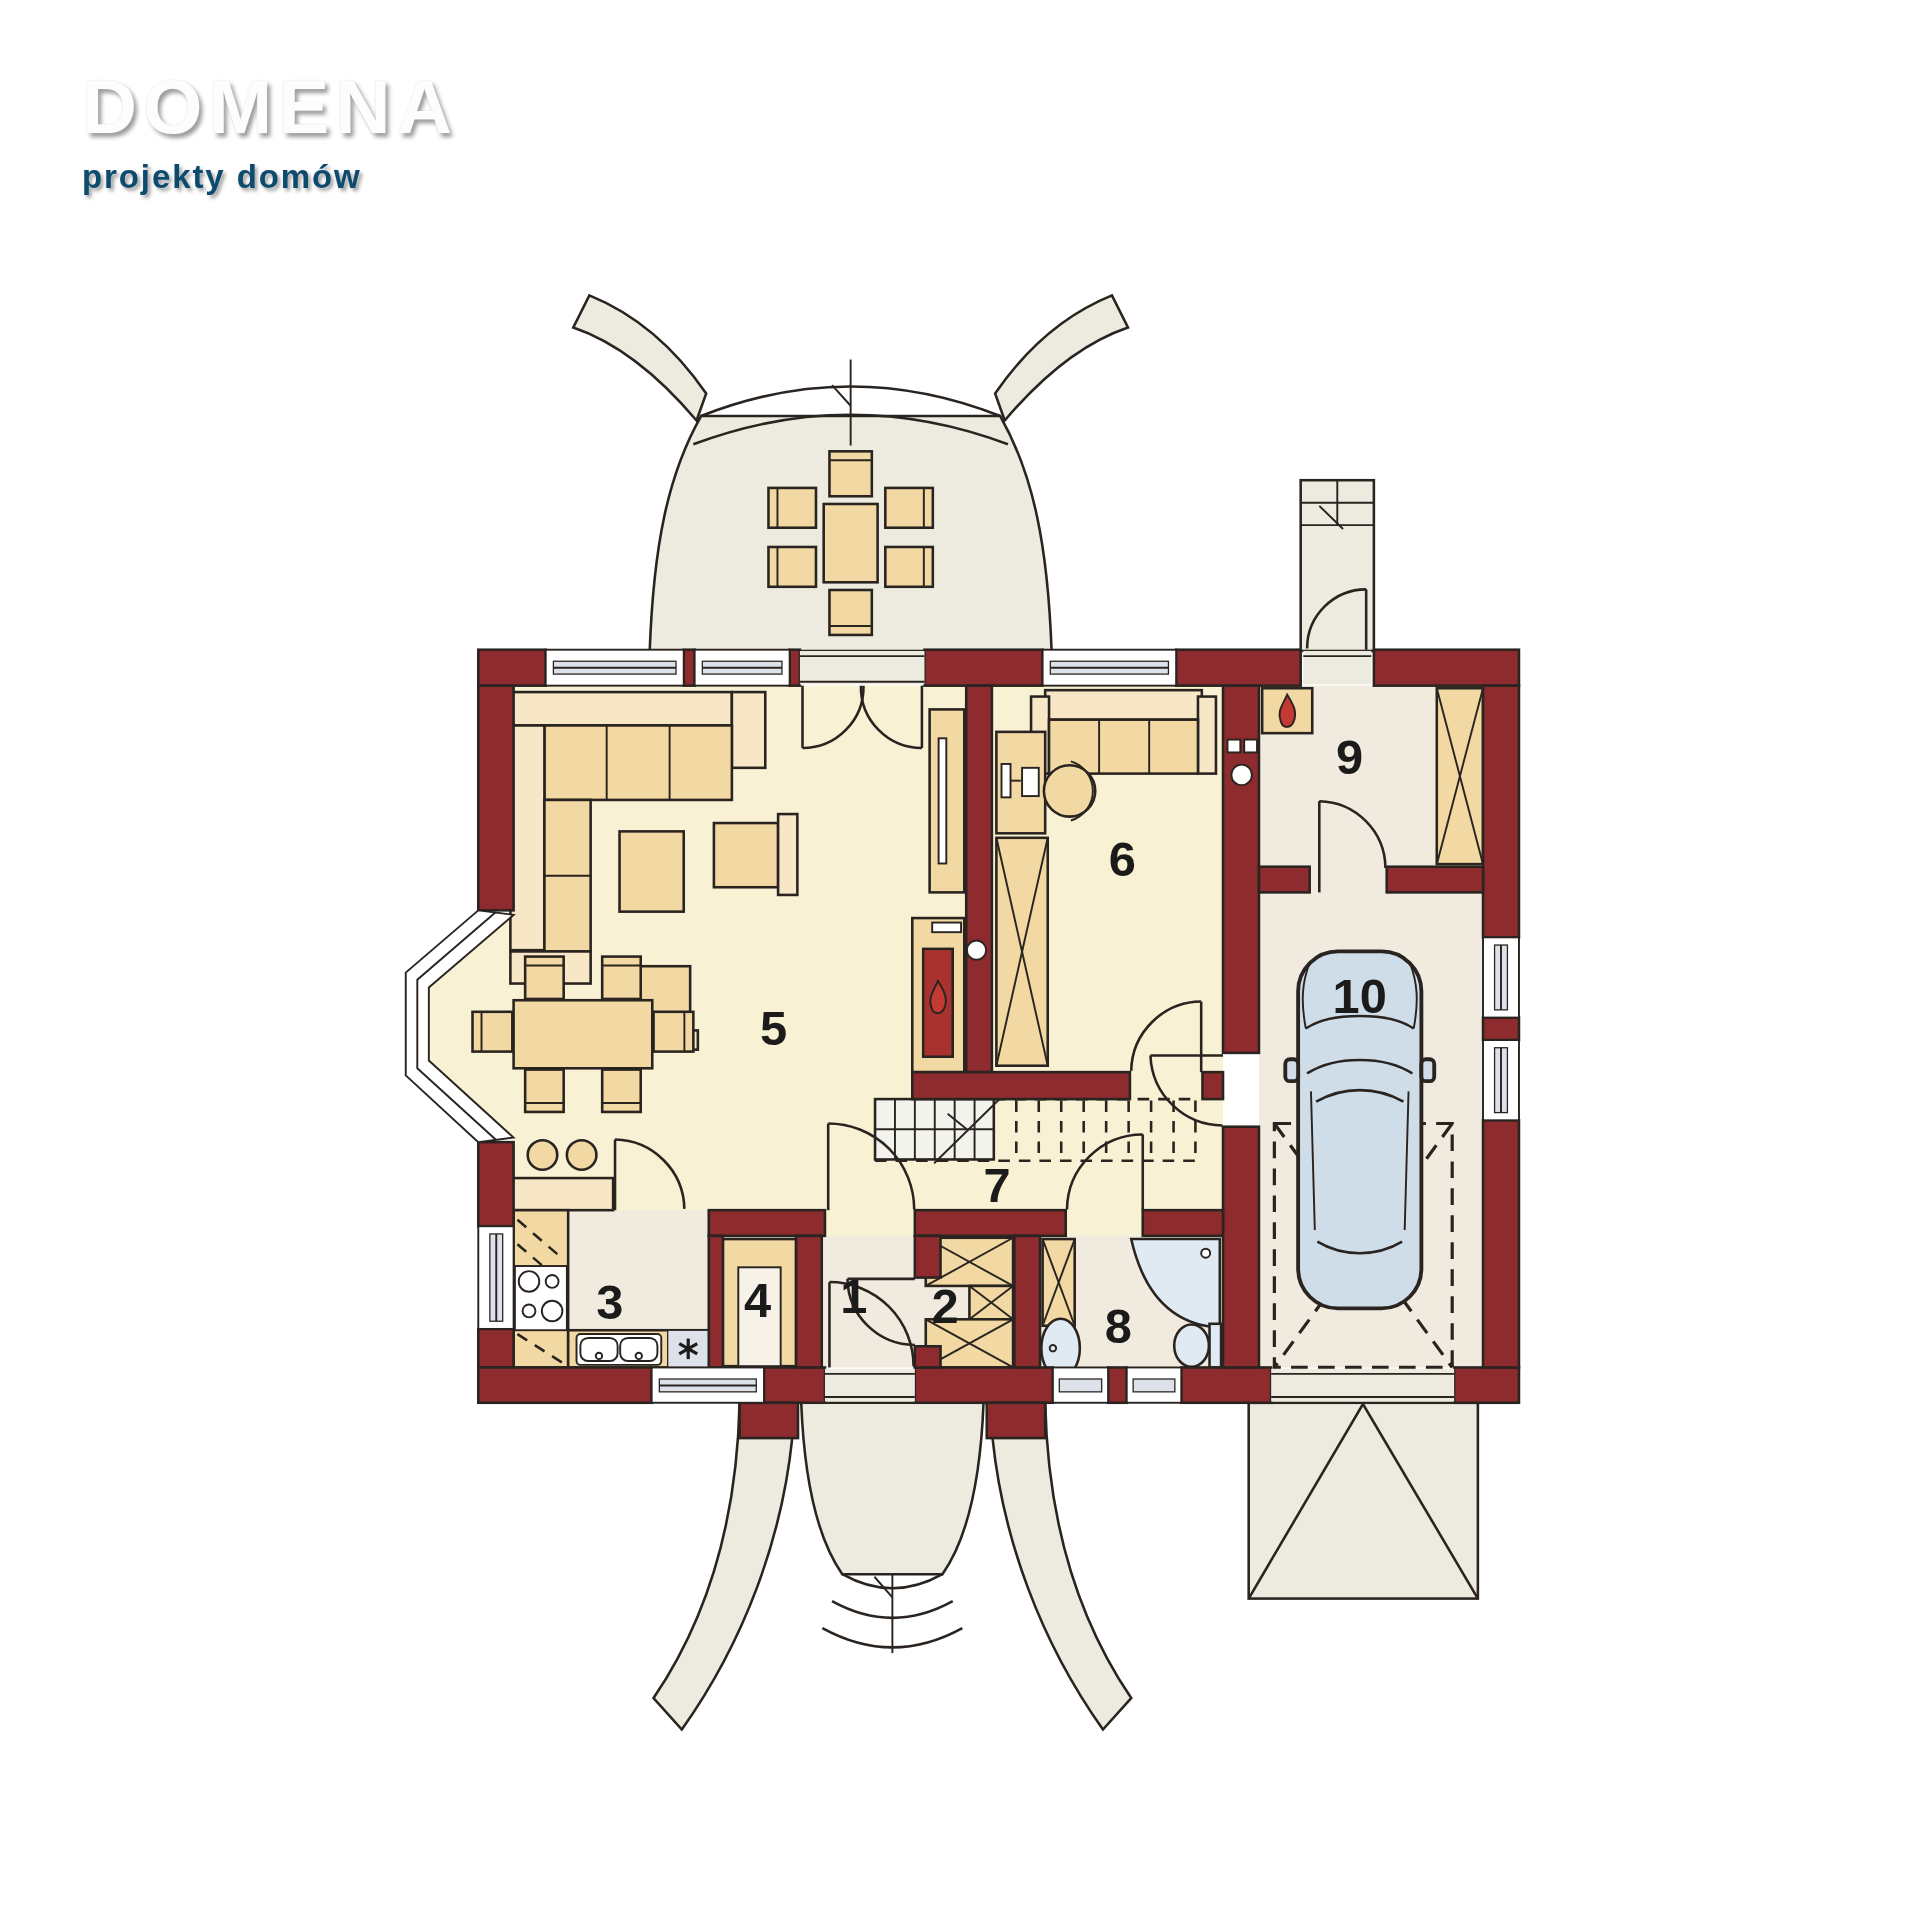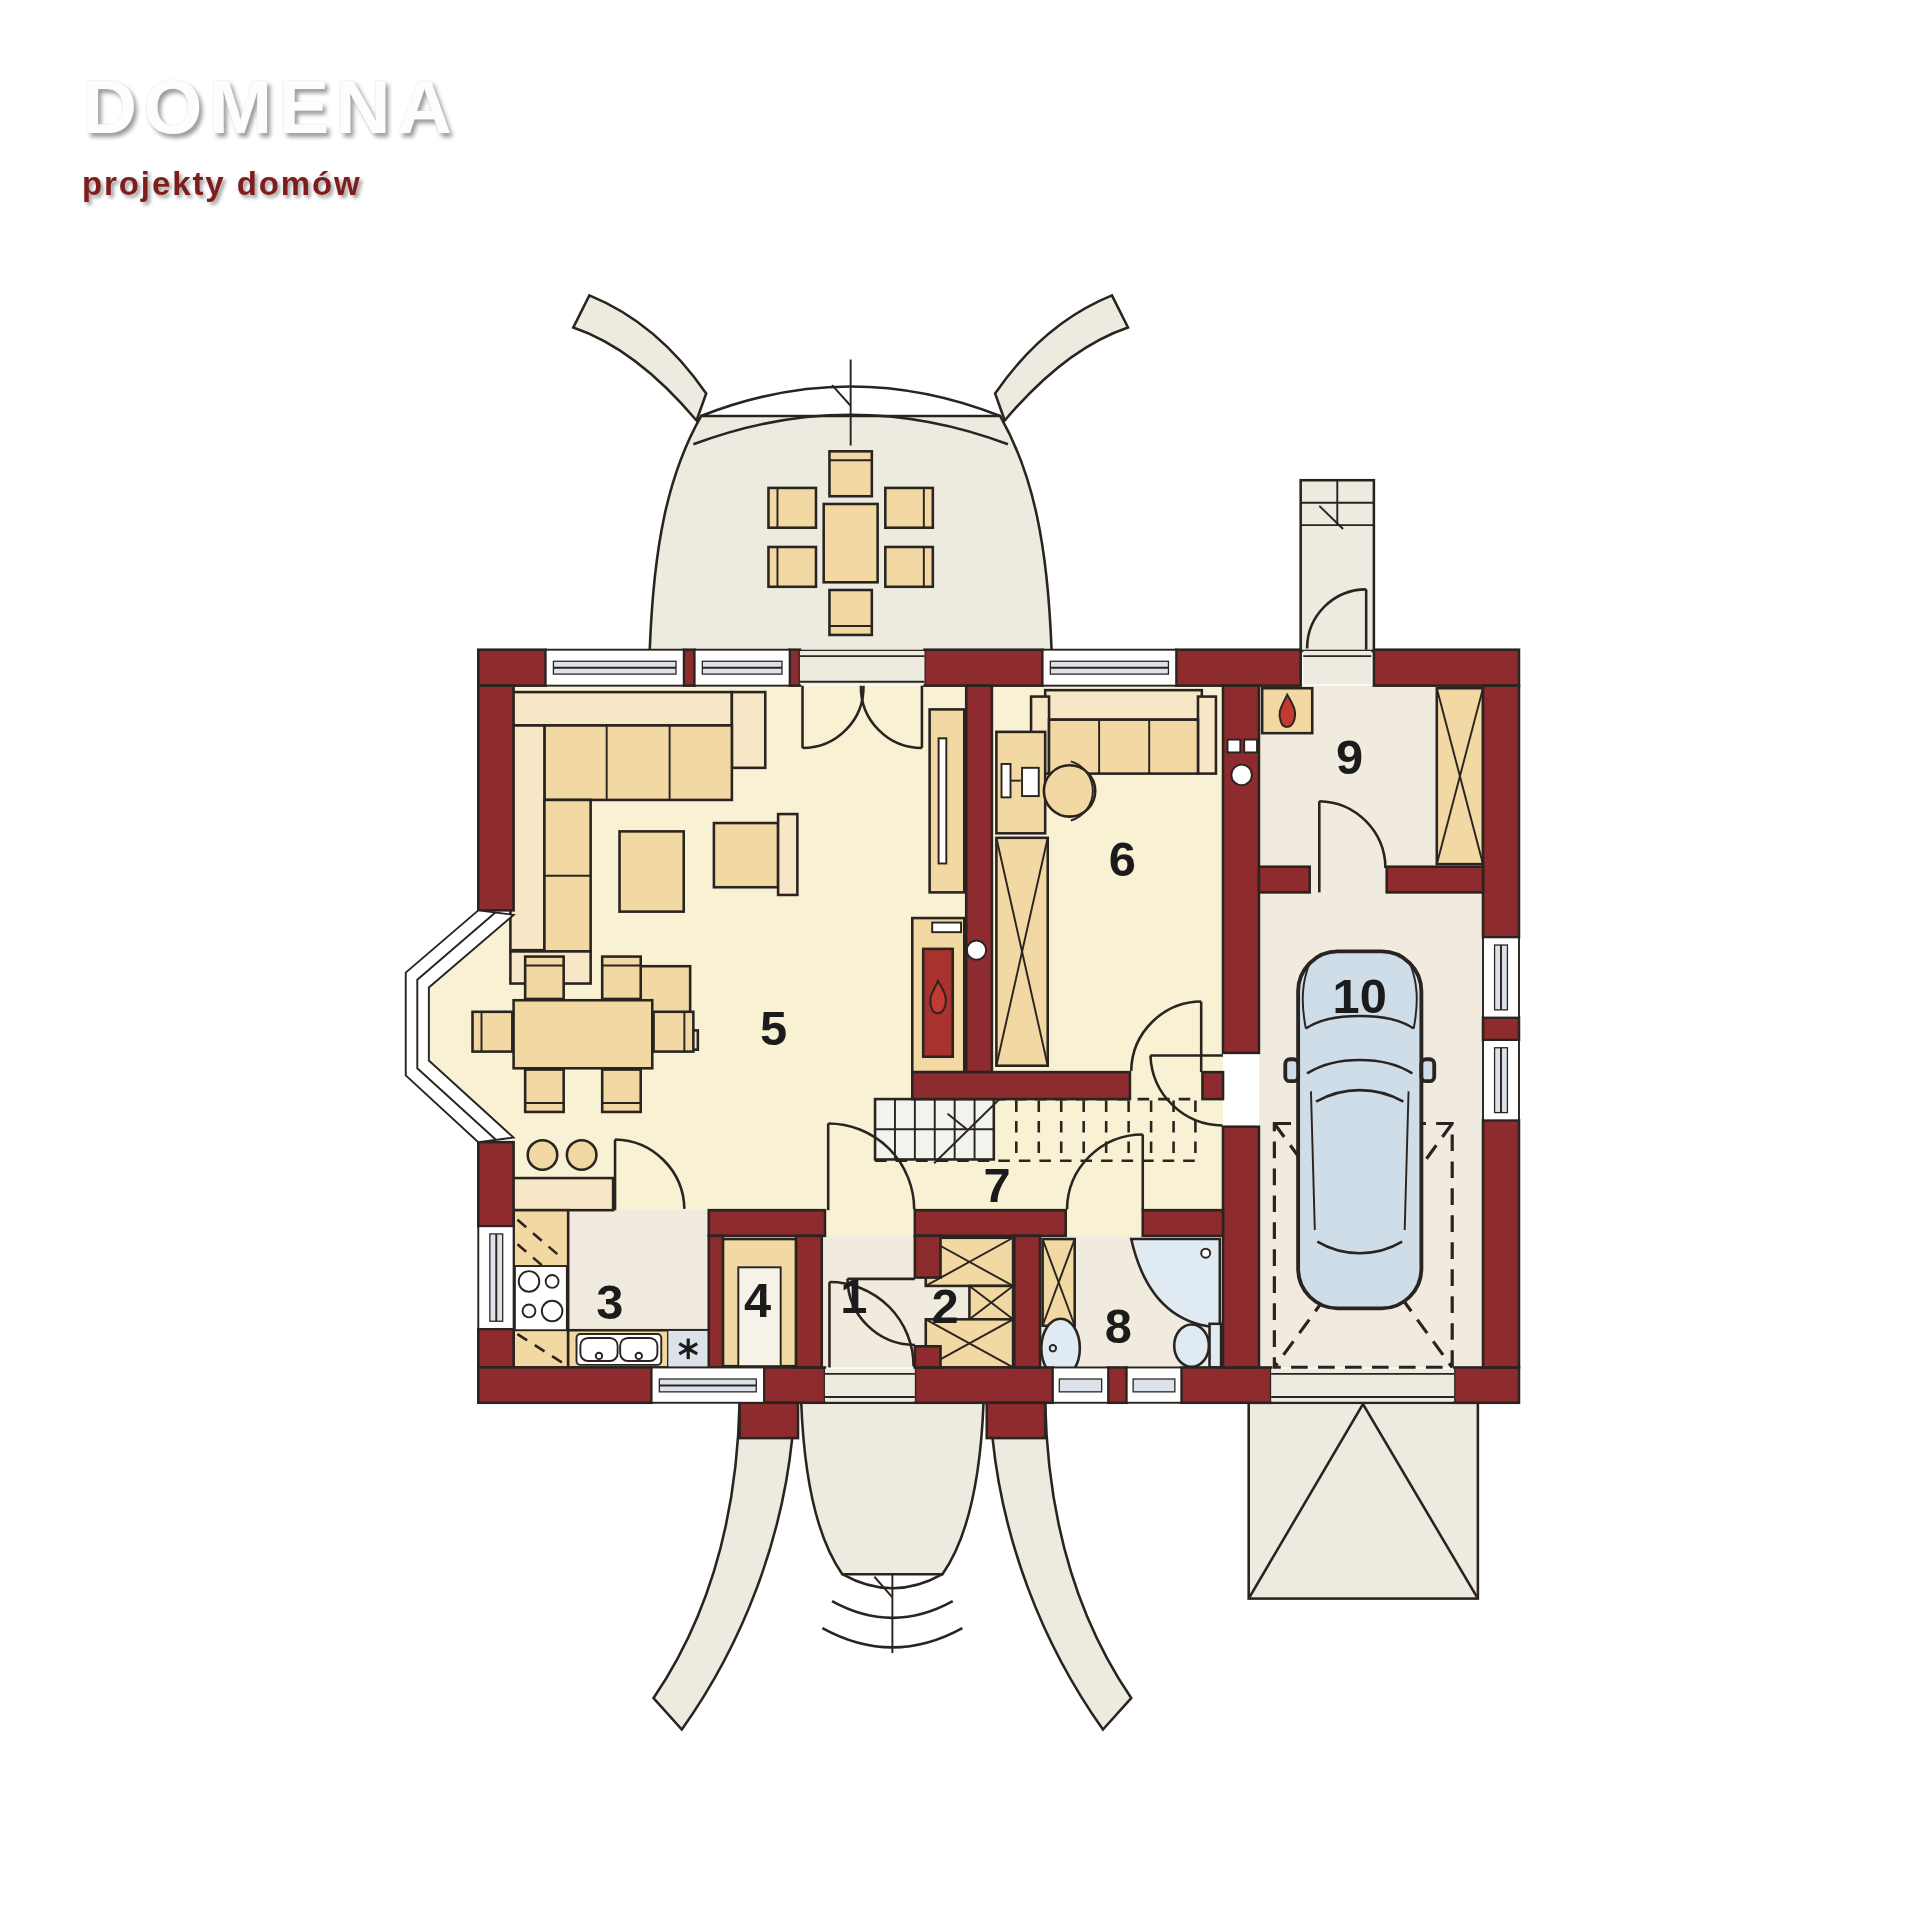--- a/index.html
+++ b/index.html
@@ -1,21 +1,21 @@
 <!DOCTYPE html>
 <html style="--wall: #8e2b2e; --outline: #2a2420; --floor_cream: #f8f1d4; --floor_beige: #f1ebdf; --terrace: #edeae0; --furniture: #f2d8a2; --furniture_light: #f7e7c6; --glass: #dde2ea; --fixture: #dfeaf2; --stair: #f3f3ee; --flame: #c23a31; --firebox: #a8322e; --car: #cfdde9;font-size:10.3px"><head>
 <meta charset="utf-8">
 <style>
   html,body{margin:0;padding:0;width:1926px;height:1926px;background:#ffffff;overflow:hidden;
             font-family:"Liberation Sans",sans-serif;}
   .stage{position:relative;width:1695px;height:1926px;background:#fff;}
   .logo{position:absolute;left:82px;top:63px;user-select:none;}
   .logo-title{font-size:76px;font-weight:700;letter-spacing:6.4px;color:#fdfdfd;
     text-shadow:0 0 1.3px #d8d8d8, 3.2px 3.9px 4.5px #9a9a9a;}
-  .logo-subtitle{font-size:33px;font-weight:700;letter-spacing:1.9px;color:#7f1d1d;margin-top:15px;
+  .logo-subtitle{font-size:33px;font-weight:700;letter-spacing:1.9px;color:#0c4a6e;margin-top:8px;
     text-shadow:0 0 1.3px #d8d8d8, 2.6px 3.2px 3.9px #9f9f9f;}
   svg{position:absolute;left:0;top:0;}
   .wall{fill:var(--wall);stroke:var(--outline);stroke-width:4;}
   .cream{fill:var(--floor_cream);}
   .beige{fill:var(--floor_beige);}
   .terr{fill:var(--terrace);stroke:var(--outline);stroke-width:4;}
   .terrf{fill:var(--terrace);}
   .tan{fill:var(--furniture);stroke:var(--outline);stroke-width:4;}
   .tanl{fill:var(--furniture_light);stroke:var(--outline);stroke-width:4;}
   .white{fill:#ffffff;stroke:var(--outline);stroke-width:3;}

